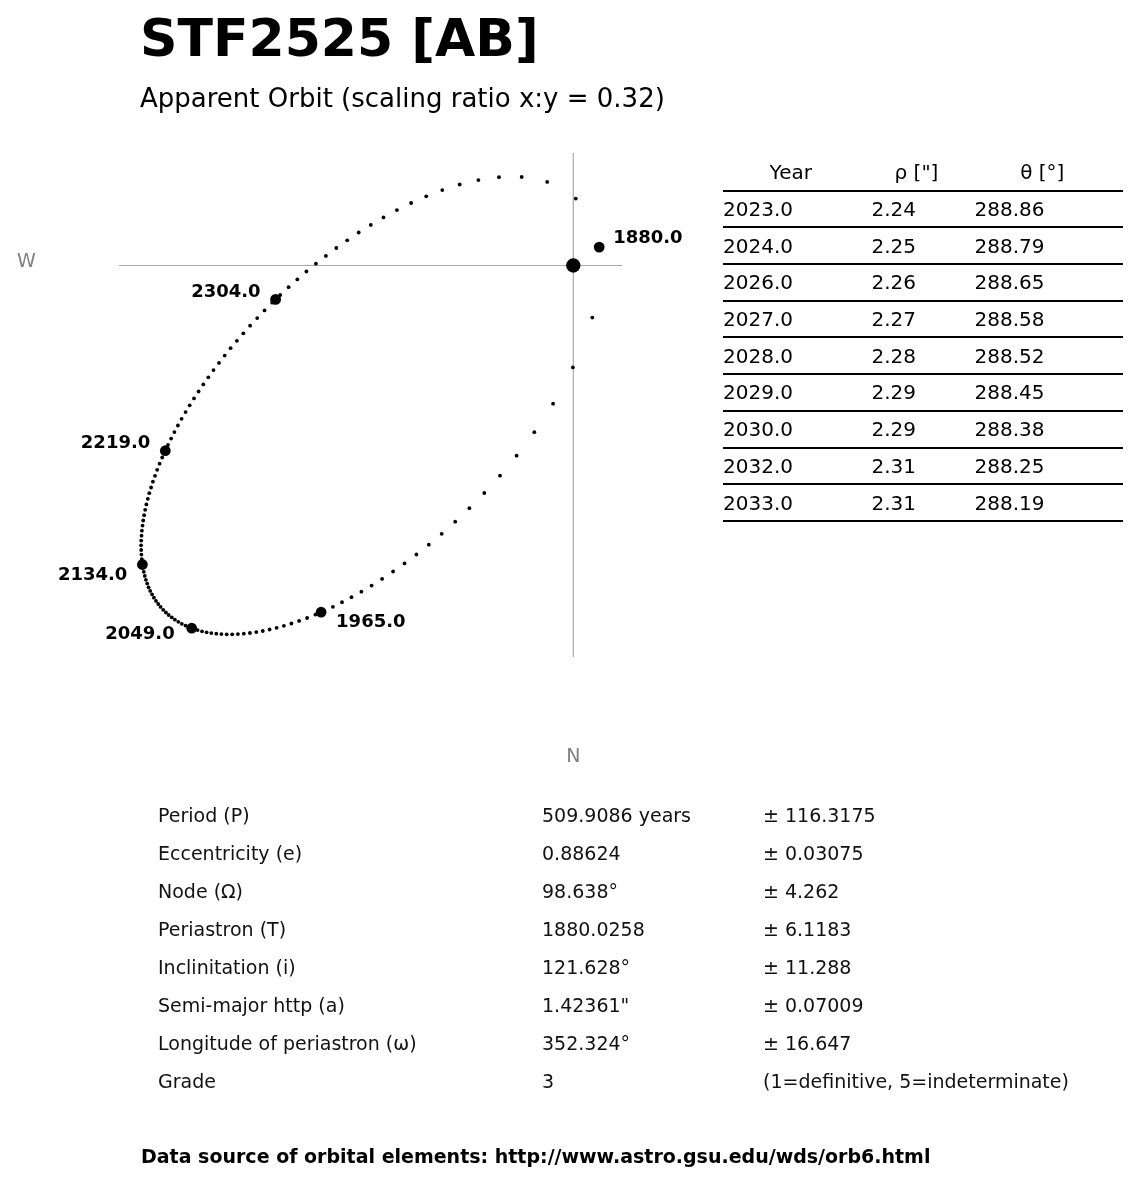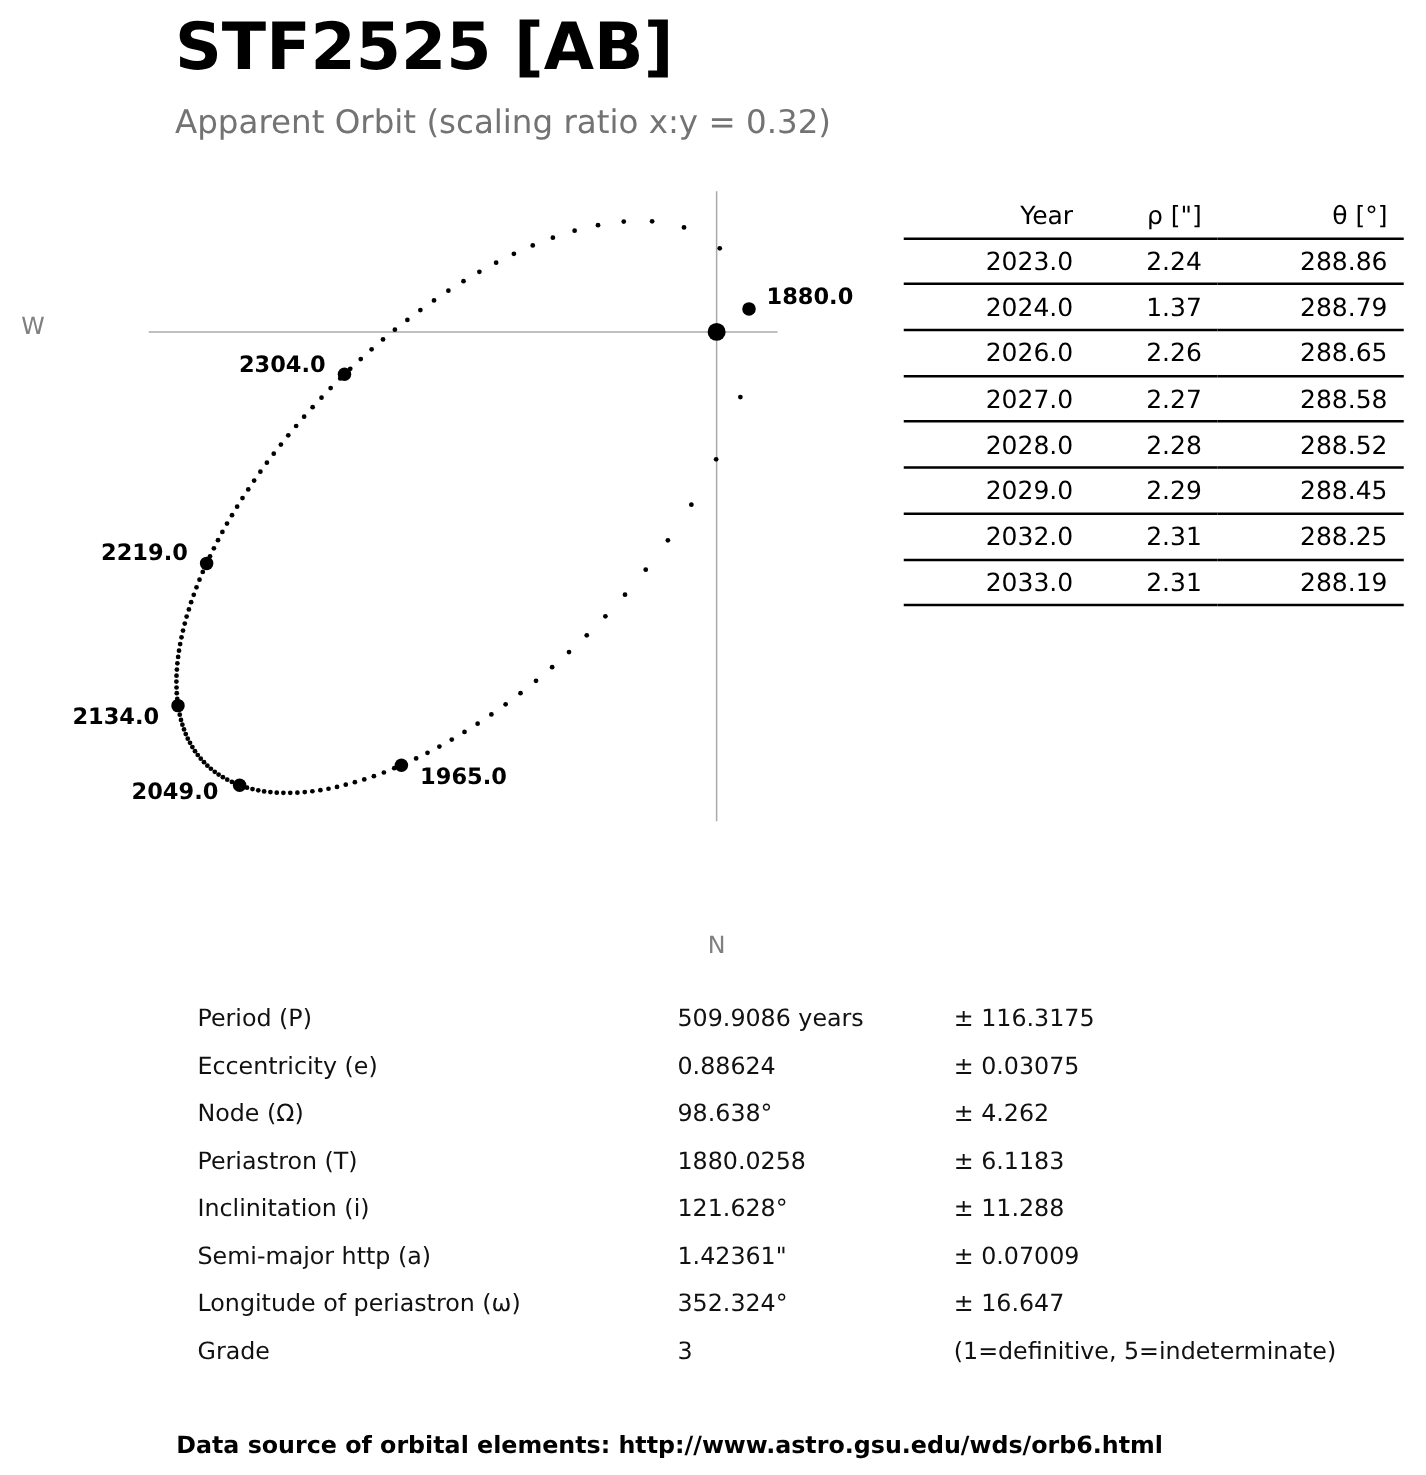--- a/index.html
+++ b/index.html
@@ -1,25 +1,25 @@
 <!DOCTYPE html>
 <html><head>
 <meta charset="utf-8">
 <style>
   html,body{margin:0;padding:0;background:#fff;}
   #page{position:relative;width:1141px;height:1180px;background:#ffffff;overflow:hidden;
         font-family:"DejaVu Sans",sans-serif;color:#000;}
   #page-title{position:absolute;left:140px;top:12px;font-size:52px;font-weight:bold;line-height:1;white-space:nowrap;}
-  #page-subtitle{position:absolute;left:140px;top:84px;font-size:26px;line-height:1.1;white-space:nowrap;color:#737373;}
+  #page-subtitle{position:absolute;left:140px;top:84px;font-size:26px;line-height:1.1;white-space:nowrap;color:#000000;}
   #orbit-svg{position:absolute;left:0;top:0;width:1141px;height:1180px;}
   #orbit-svg text{font-family:"DejaVu Sans",sans-serif;}
   #orbit-svg text.epoch{font-size:18px;font-weight:bold;fill:#000;}
   #orbit-svg text.compass{font-size:19px;fill:#808080;}
   #eph-table{position:absolute;left:723px;top:155px;width:400px;border-collapse:collapse;font-size:20px;}
-  #eph-table th,#eph-table td{height:34.7px;padding:0 13px 0 0;text-align:right;font-weight:normal;
+  #eph-table th,#eph-table td{height:34.7px;padding:0 13px 0 0;font-weight:normal;
         border-bottom:2px solid #000;white-space:nowrap;}
   #elements-panel{position:absolute;left:0;top:0;width:1141px;height:0;}
   .elem-row{position:absolute;left:0;width:940px;height:24px;font-size:19px;line-height:24px;color:#111;}
   .elem-label{position:absolute;left:158px;white-space:nowrap;}
   .elem-value{position:absolute;left:542px;white-space:nowrap;}
   .elem-error{position:absolute;left:763px;white-space:nowrap;}
   #footer-note{position:absolute;left:141px;top:1145px;font-size:19px;font-weight:bold;white-space:nowrap;}
 </style>
 </head>
 <body>
@@ -190,21 +190,21 @@
         </tr>
       </thead>
     <tbody>
         <tr>
           <td>2023.0</td>
           <td>2.24</td>
           <td>288.86</td>
         </tr>
         <tr>
           <td>2024.0</td>
-          <td>1.37</td>
+          <td>2.25</td>
           <td>288.79</td>
         </tr>
         <tr>
           <td>2026.0</td>
           <td>2.26</td>
           <td>288.65</td>
         </tr>
         <tr>
           <td>2027.0</td>
           <td>2.27</td>
@@ -212,20 +212,25 @@
         </tr>
         <tr>
           <td>2028.0</td>
           <td>2.28</td>
           <td>288.52</td>
         </tr>
         <tr>
           <td>2029.0</td>
           <td>2.29</td>
           <td>288.45</td>
+        </tr>
+        <tr>
+          <td>2030.0</td>
+          <td>2.29</td>
+          <td>288.38</td>
         </tr>
         <tr>
           <td>2032.0</td>
           <td>2.31</td>
           <td>288.25</td>
         </tr>
         <tr>
           <td>2033.0</td>
           <td>2.31</td>
           <td>288.19</td>

